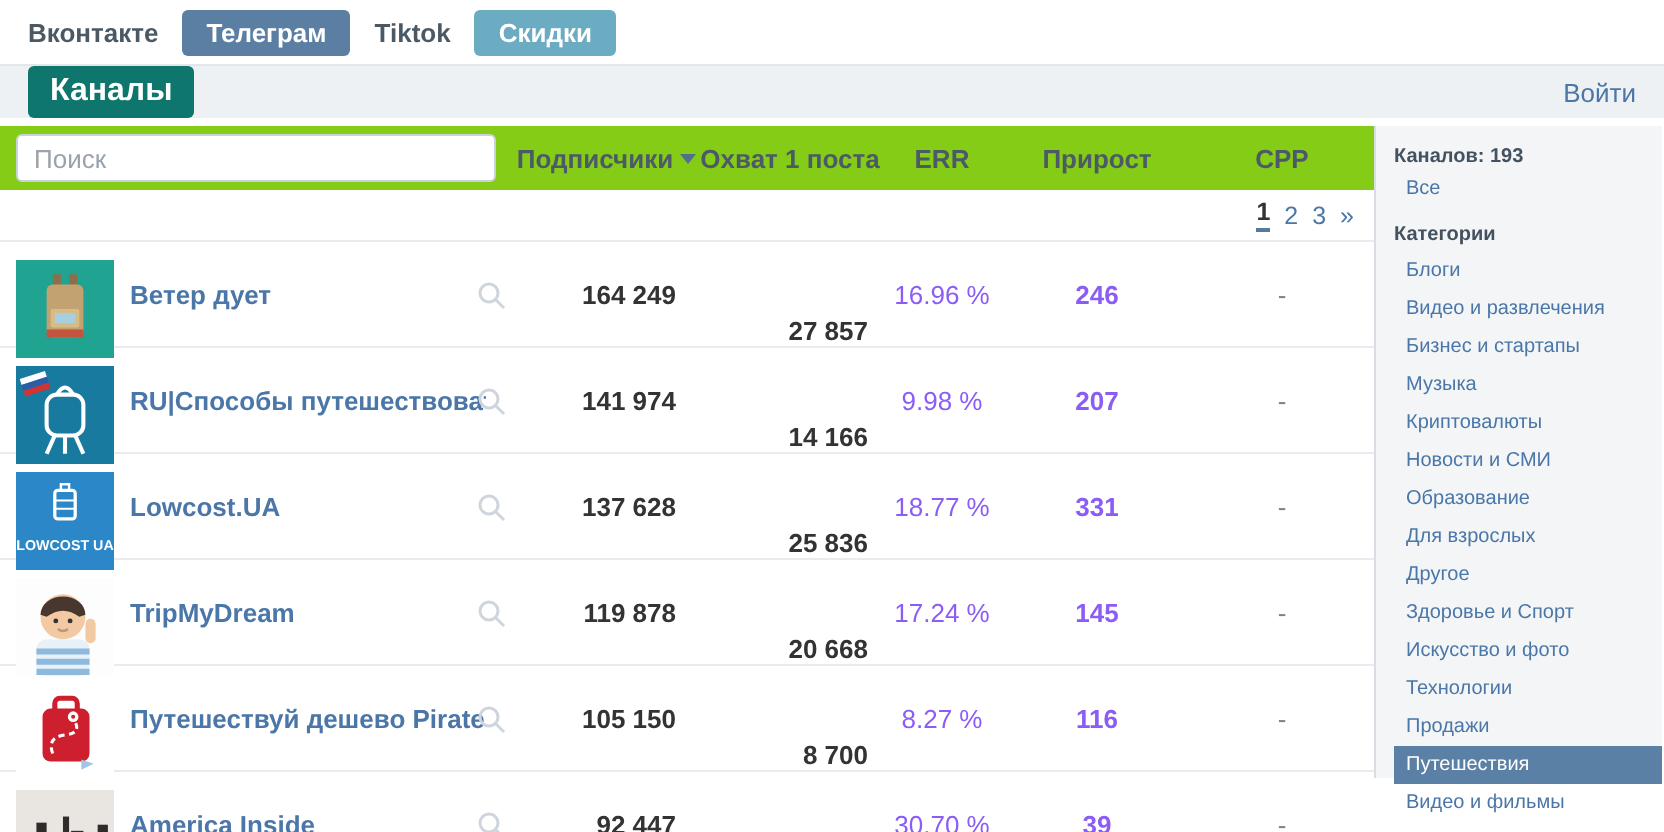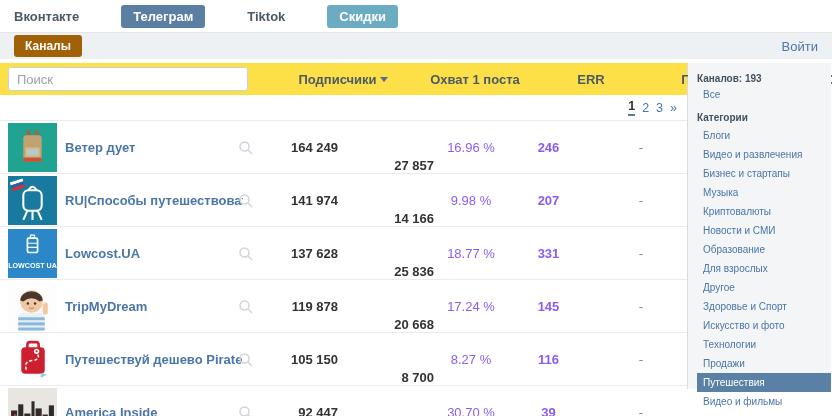--- a/index.html
+++ b/index.html
@@ -1,54 +1,54 @@
 <!DOCTYPE html>
 <html><head>
 <meta charset="utf-8">
 <style>
   * { margin:0; padding:0; box-sizing:border-box; }
   html,body { width:832px; height:416px; overflow:hidden; background:#fff;
     font-family:"Liberation Sans", sans-serif; font-size:13px; color:#333; }
 
   
   .topbar { height:32px; background:#fff; display:flex; align-items:center;
-    padding-left:14px; gap:42px; }
+    padding-left:14px; gap:12px; }
   .tab-plain { font-weight:bold; color:#4b5964; cursor:pointer; }
   .tab-btn { font-weight:bold; color:#fff; border-radius:3px; padding:4px 12px; cursor:pointer; }
   .tab-btn.slate { background:#5b7fa3; }
   .tab-btn.teal  { background:#6cacc3; }
 
   
   .subbar { height:27px; background:#eef1f4; border-top:1px solid #e3e7ea;
     display:flex; align-items:center; justify-content:space-between; padding:0 14px; }
-  .channels-btn { background:#a16207; color:#fff; font-weight:bold; font-size:12px;
+  .channels-btn { background:#0f766e; color:#fff; font-weight:bold; font-size:16px;
     border:none; border-radius:3px; padding:4px 11px; cursor:pointer; }
   .login-link { color:#4a76a8; text-decoration:none; cursor:pointer; }
 
   .body-area { display:flex; margin-top:4px; height:326px; }
   .main { width:688px; border-right:1px solid #d7dde2; background:#fff; }
 
   .grid { display:grid; grid-template-columns:256px 94px 90px 62px 93px 92px; align-items:center; }
 
-  .filter-band { background:#fde047; height:32px;gap:40px; }
+  .filter-band { background:#84cc16; height:32px; }
   .search-input { width:240px; height:24px; margin-left:8px; border:1px solid #c9d2da;
     border-radius:3px; padding:0 8px; font-family:inherit; font-size:13px; color:#333; }
   .search-input::placeholder { color:#9aa3ab; }
   .col-head { font-weight:bold; color:#4c5a68; text-align:center; cursor:pointer; white-space:nowrap; }
   .sort-icon { display:inline-block; width:0; height:0; border-left:4px solid transparent;
     border-right:4px solid transparent; border-top:5px solid #50708c; margin-left:3px; vertical-align:2px; }
 
   .pagination-row { height:25px; display:flex; align-items:center; justify-content:flex-end;
     padding-right:10px; gap:7px; font-size:12.5px; }
   .page-link { color:#4a76a8; cursor:pointer; }
   .page-link.active { color:#333; font-weight:bold; border-bottom:2px solid #567a9e; padding-bottom:1px; }
 
   .row { height:53px; border-top:1px solid #e9ebee; }
   .name-cell { position:relative; display:flex; align-items:center; height:100%; }
-  .avatar { width:49px; height:49px; margin-left:8px; flex:0 0 49px; cursor:pointer; }
+  .avatar { width:49px; height:35px; margin-left:8px; flex:0 0 49px; cursor:pointer; }
   .avatar svg { width:49px; height:49px; display:block; }
   .channel-link { color:#4a76a8; font-weight:bold; margin-left:8px; text-decoration:none;
     white-space:nowrap; overflow:hidden; max-width:178px; cursor:pointer; }
   .magnifier { position:absolute; right:2px; top:19px; width:16px; height:16px; cursor:pointer; }
   .cell.num  { font-weight:bold; text-align:right; color:#333; }
   .cell.subs  { padding-right:12px; }
   .cell.reach { padding-right:6px;margin-top:36px; }
   .cell.err    { text-align:center; color:#8b5cf6; }
   .cell.growth { text-align:center; color:#8b5cf6; font-weight:bold; }
   .cell.cpp    { text-align:center; color:#7b848c; }

